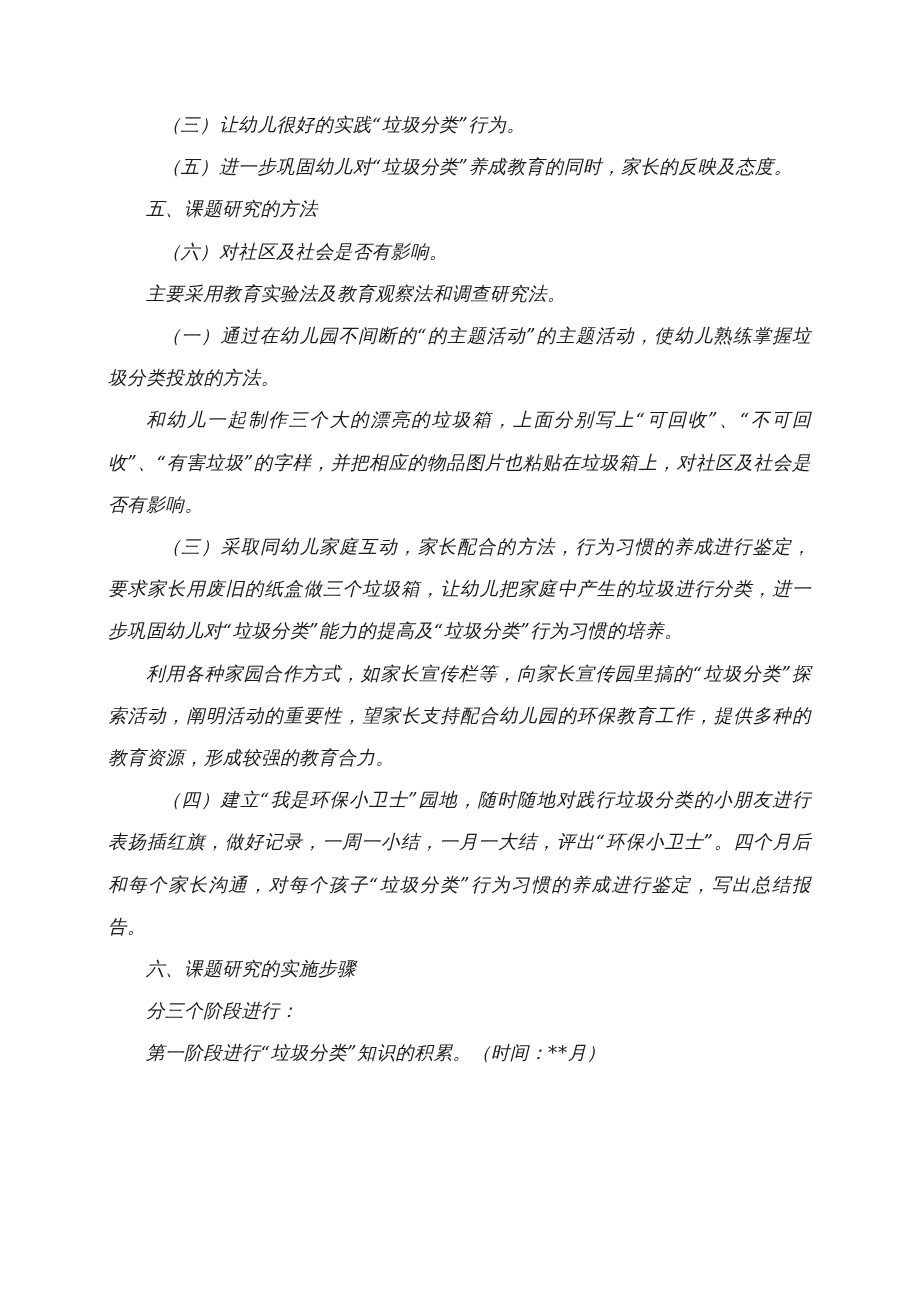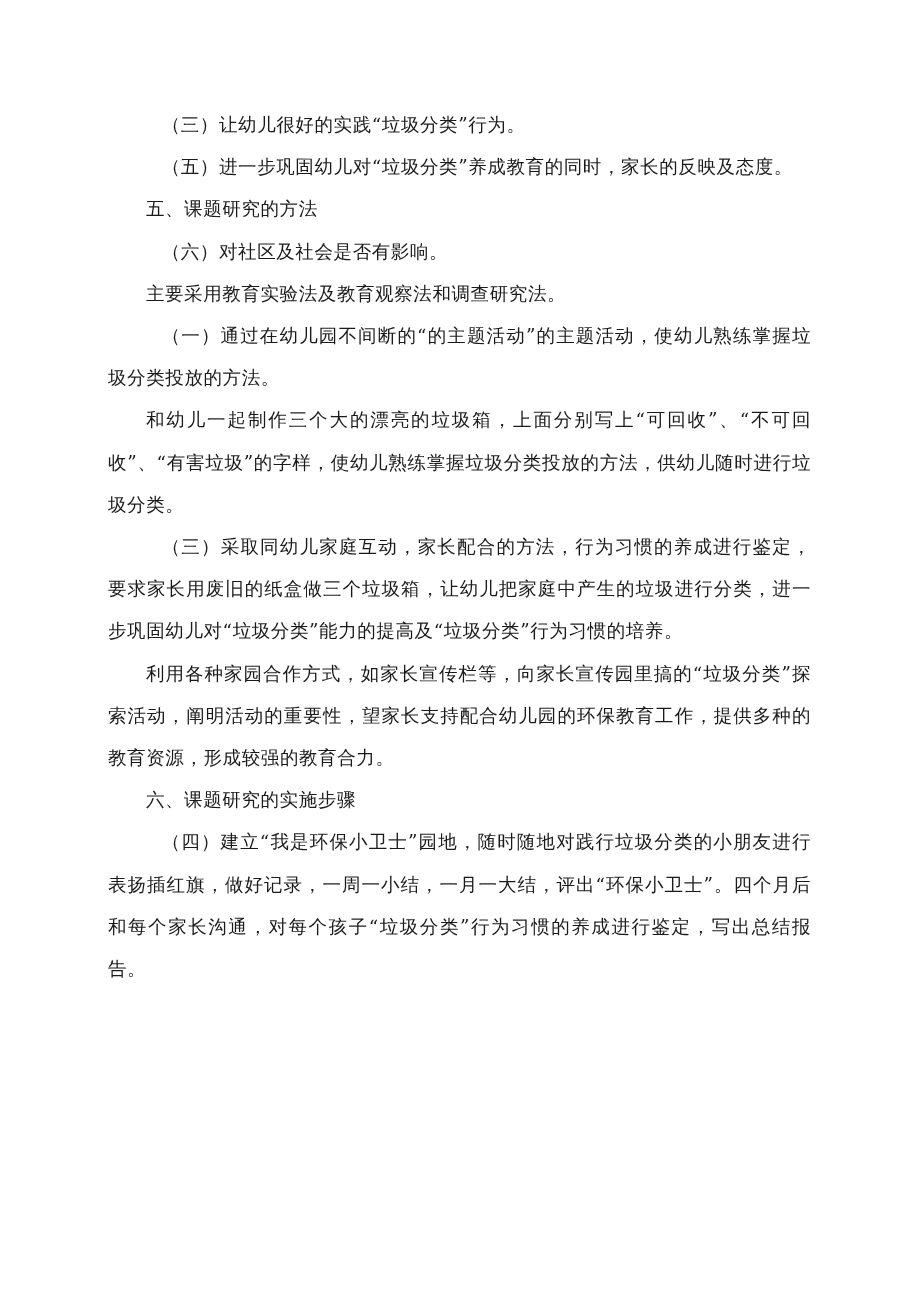--- a/index.html
+++ b/index.html
@@ -7,33 +7,36 @@
   .page {
     position: absolute;
     left: 108px;
     top: 104px;
     width: 703px;
     font-family: "DejaVu Serif", "Liberation Serif", serif;
     font-size: 18.5px;
     line-height: 42.2px;
     color: #1a1a1a;
     letter-spacing: 0.6px;
+    font-style: italic;
   }
   .p { margin: 0; padding: 0; text-align: justify; text-align-last: left; }
   .indent { text-indent: 2.05em; }
   .indent-sub { text-indent: 2.9em; }
 </style>
 </head>
 <body>
 
 <div class="page">
   <p class="p indent-sub">（三）让幼儿很好的实践“垃圾分类”行为。</p>
   <p class="p indent-sub">（五）进一步巩固幼儿对“垃圾分类”养成教育的同时，家长的反映及态度。</p>
   <p class="p indent">五、课题研究的方法</p>
   <p class="p indent-sub">（六）对社区及社会是否有影响。</p>
   <p class="p indent">主要采用教育实验法及教育观察法和调查研究法。</p>
   <p class="p indent-sub">（一）通过在幼儿园不间断的“的主题活动”的主题活动，使幼儿熟练掌握垃圾分类投放的方法。</p>
-  <p class="p indent">和幼儿一起制作三个大的漂亮的垃圾箱，上面分别写上“可回收”、“不可回收”、“有害垃圾”的字样，使幼儿熟练掌握垃圾分类投放的方法，供幼儿随时进行垃圾分类。</p>
+  <p class="p indent">和幼儿一起制作三个大的漂亮的垃圾箱，上面分别写上“可回收”、“不可回收”、“有害垃圾”的字样，并把相应的物品图片也粘贴在垃圾箱上，对社区及社会是否有影响。</p>
   <p class="p indent-sub">（三）采取同幼儿家庭互动，家长配合的方法，行为习惯的养成进行鉴定，要求家长用废旧的纸盒做三个垃圾箱，让幼儿把家庭中产生的垃圾进行分类，进一步巩固幼儿对“垃圾分类”能力的提高及“垃圾分类”行为习惯的培养。</p>
   <p class="p indent">利用各种家园合作方式，如家长宣传栏等，向家长宣传园里搞的“垃圾分类”探索活动，阐明活动的重要性，望家长支持配合幼儿园的环保教育工作，提供多种的教育资源，形成较强的教育合力。</p>
+  <p class="p indent-sub">（四）建立“我是环保小卫士”园地，随时随地对践行垃圾分类的小朋友进行表扬插红旗，做好记录，一周一小结，一月一大结，评出“环保小卫士”。四个月后和每个家长沟通，对每个孩子“垃圾分类”行为习惯的养成进行鉴定，写出总结报告。</p>
   <p class="p indent">六、课题研究的实施步骤</p>
-  <p class="p indent-sub">（四）建立“我是环保小卫士”园地，随时随地对践行垃圾分类的小朋友进行表扬插红旗，做好记录，一周一小结，一月一大结，评出“环保小卫士”。四个月后和每个家长沟通，对每个孩子“垃圾分类”行为习惯的养成进行鉴定，写出总结报告。</p>
+  <p class="p indent">分三个阶段进行：</p>
+  <p class="p indent">第一阶段进行“垃圾分类”知识的积累。（时间：**月）</p>
 </div>
 
 </body></html>

